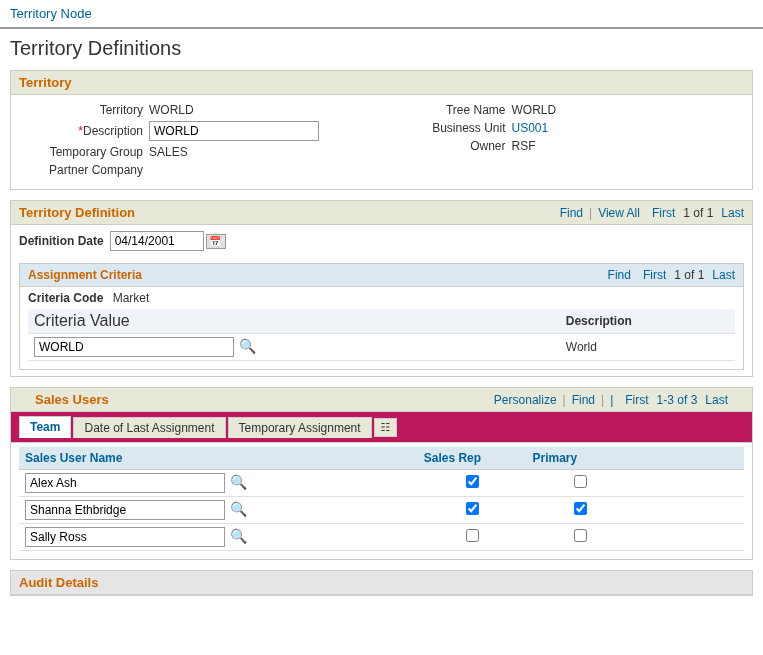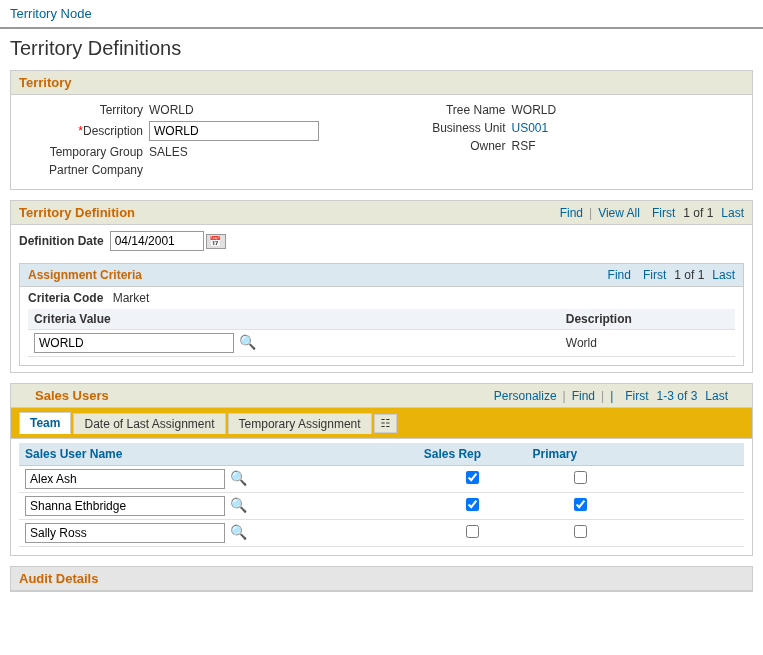--- a/index.html
+++ b/index.html
@@ -207,21 +207,21 @@
     .sales-title {
       color: #cc6600;
       font-weight: bold;
       font-size: 13px;
     }
     
     .tabs-row {
       display: flex;
       align-items: center;
       padding: 4px 8px;
-      background: #eab308;
+      background: #be185d;
       border-bottom: 1px solid #ccc;
       gap: 2px;
     }
     .tab {
       border: 1px solid #ccc;
       background: #e8e8d8;
       padding: 3px 10px;
       cursor: pointer;
       font-size: 12px;
       color: #333;
@@ -348,21 +348,21 @@
 
     <div class="criteria-code-row">
       <span class="lbl">Criteria Code</span>
       <span style="margin-left:6px;">Market</span>
     </div>
 
     <div style="padding: 0 8px 8px 8px;">
       <table class="data-table">
         <thead>
           <tr style="background:#f0f4f8;">
-            <td style="padding:3px 6px;font-weight:bold;font-size:12px;">Criteria Value</td>
+            <td style="padding:3px 6px;font-weight:normal;font-size:16px;">Criteria Value</td>
             <td style="padding:3px 6px;font-weight:bold;font-size:12px;">Description</td>
           </tr>
         </thead>
         <tbody id="criteria-tbody">
           <tr>
             <td>
               <input type="text" class="input-field" value="WORLD" style="">
               <button class="search-btn">🔍</button>
             </td>
             <td>World</td>

